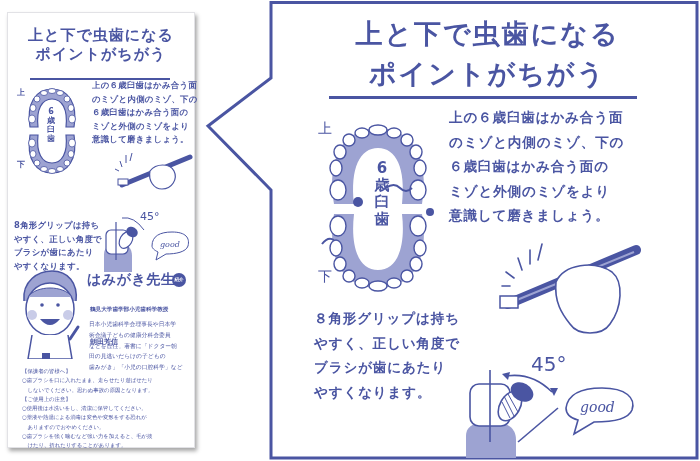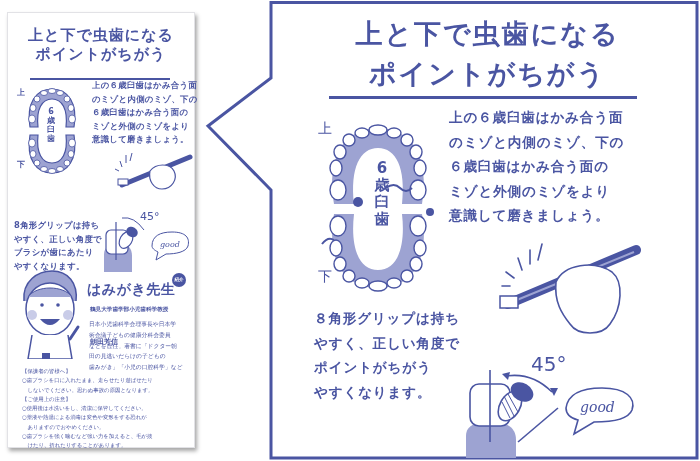--- a/index.html
+++ b/index.html
@@ -4,21 +4,21 @@
 <style>
   html,body{margin:0;padding:0;}
   body{width:700px;height:461px;position:relative;overflow:hidden;background:#ffffff;font-family:"DejaVu Sans",sans-serif;color:#4a55a2;}
   
   .card{position:absolute;left:7px;top:12px;width:188px;height:436px;background:#fff;border:1px solid #e2e2e6;box-shadow:2px 3px 4px rgba(0,0,0,0.35);box-sizing:border-box;}
   .card .ttl{position:absolute;left:0;width:100%;text-align:center;font-weight:bold;color:#4a55a2;font-size:15px;letter-spacing:1px;line-height:17px;}
   .card .rule{position:absolute;left:22px;top:65px;width:140px;height:2px;background:#4a55a2;}
   .card .para{position:absolute;font-size:8.4px;line-height:13.6px;color:#4a55a2;white-space:pre;font-weight:bold;letter-spacing:0.3px;}
   .card .small{position:absolute;font-size:5.6px;line-height:9px;color:#4a55a2;white-space:pre;}
   .card .label{position:absolute;font-size:8px;color:#4a55a2;font-weight:bold;}
-  .teacher-name{position:absolute;left:79px;top:268px;font-size:14px;font-weight:bold;color:#4a55a2;letter-spacing:0.5px;}
+  .teacher-name{position:absolute;left:79px;top:258px;font-size:14px;font-weight:bold;color:#4a55a2;letter-spacing:0.5px;}
   .badge{position:absolute;left:164px;top:260px;width:14px;height:14px;border-radius:50%;background:#4a55a2;color:#fff;font-size:4.5px;line-height:14px;text-align:center;font-weight:bold;}
   .person-name{position:absolute;left:82px;top:279px;font-size:7px;color:#4a55a2;font-weight:bold;margin-top:45px;}
   .affil{position:absolute;left:82px;top:293px;font-size:5.6px;color:#4a55a2;font-weight:bold;}
   
   .callout-svg{position:absolute;left:0;top:0;}
   .big-title{position:absolute;left:290px;width:395px;text-align:center;font-weight:bold;color:#4a55a2;font-size:27px;letter-spacing:2px;line-height:32px;}
   .big-rule{position:absolute;left:329px;top:96px;width:308px;height:3px;background:#4a55a2;}
   .big-para{position:absolute;font-size:13.6px;line-height:24.5px;color:#4a55a2;white-space:pre;font-weight:bold;letter-spacing:0.8px;}
   .big-label{position:absolute;font-size:14px;color:#4a55a2;}
   .deg{position:absolute;font-size:20px;color:#4a55a2;}
@@ -199,21 +199,21 @@
     <line x1="44" y1="22" x2="48" y2="6"></line>
       <line x1="36" y1="26" x2="36" y2="12"></line>
     <line x1="28" y1="32" x2="24" y2="20"></line>
       <line x1="20" y1="40" x2="12" y2="34"></line>
       <line x1="16" y1="48" x2="8" y2="48"></line>
   </g>
 </svg>
 
 <div class="big-para" style="left:314px;top:306px;">８角形グリップは持ち
 やすく、正しい角度で
-ポイントがちがう
+ブラシが歯にあたり
 やすくなります。</div>
 
 <div class="deg" style="left:531px;top:352px;">45°</div>
 <svg style="position:absolute;left:462px;top:364px;" width="200" height="96" viewBox="0 0 200 96">
   <path d="M4 72 C4 60 16 58 30 58 C46 58 54 64 54 76 L54 94 L4 94 Z" fill="#9da3d2"></path>
   <rect x="8" y="20" width="40" height="42" rx="9" fill="#fff" stroke="#4a55a2" stroke-width="1.6"></rect>
   <line x1="28" y1="6" x2="28" y2="78" stroke="#4a55a2" stroke-width="1.6"></line>
   <ellipse cx="48" cy="42" rx="10" ry="16" fill="#fff" stroke="#4a55a2" stroke-width="1.6" transform="rotate(30 48 42)"></ellipse>
   <g stroke="#4a55a2" stroke-width="1">
       <line x1="42" y1="32" x2="52" y2="52"></line>

